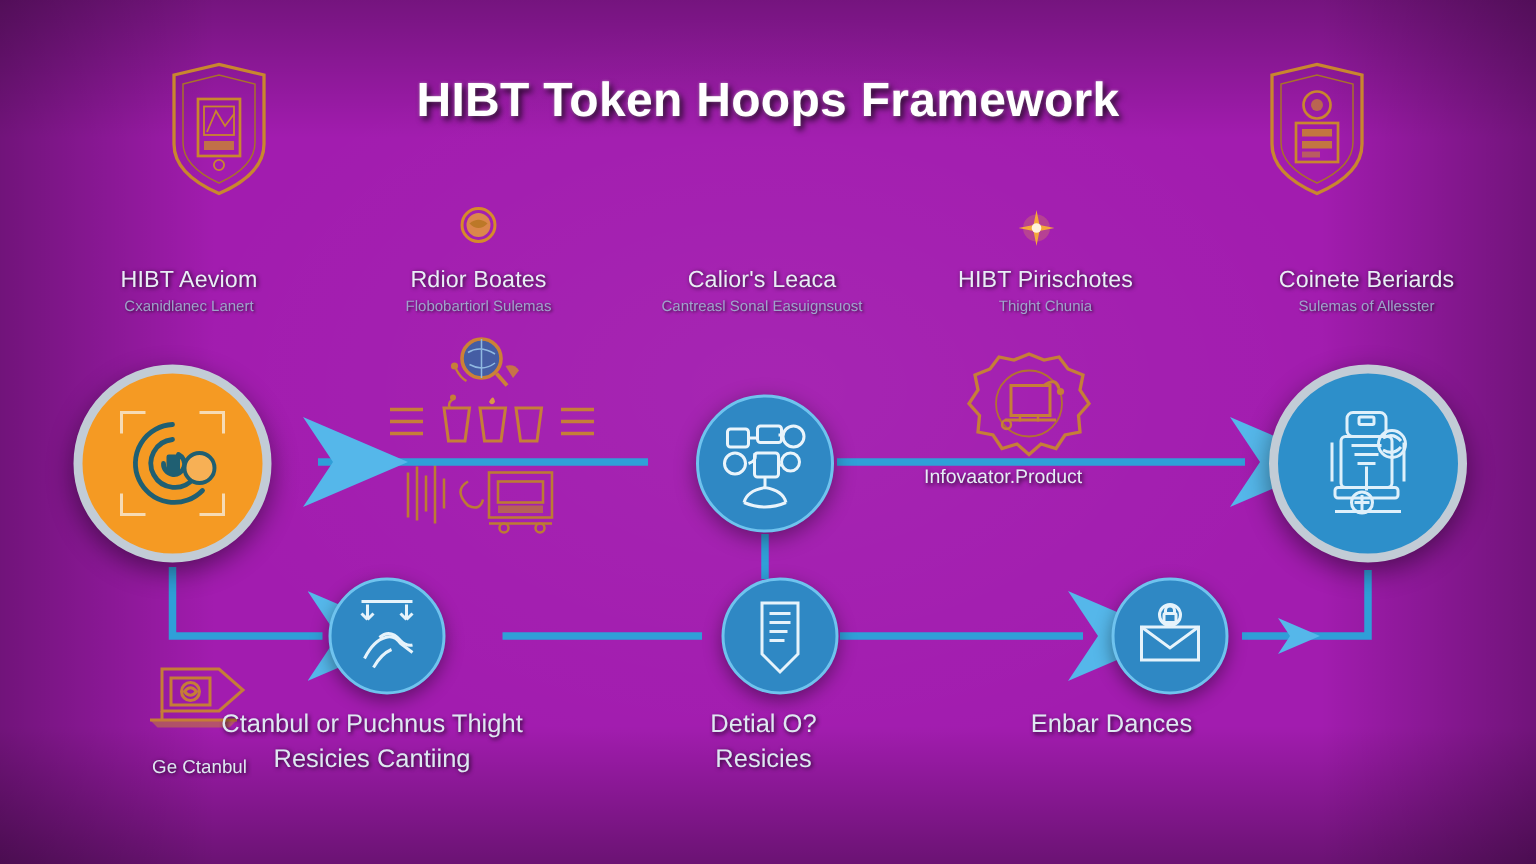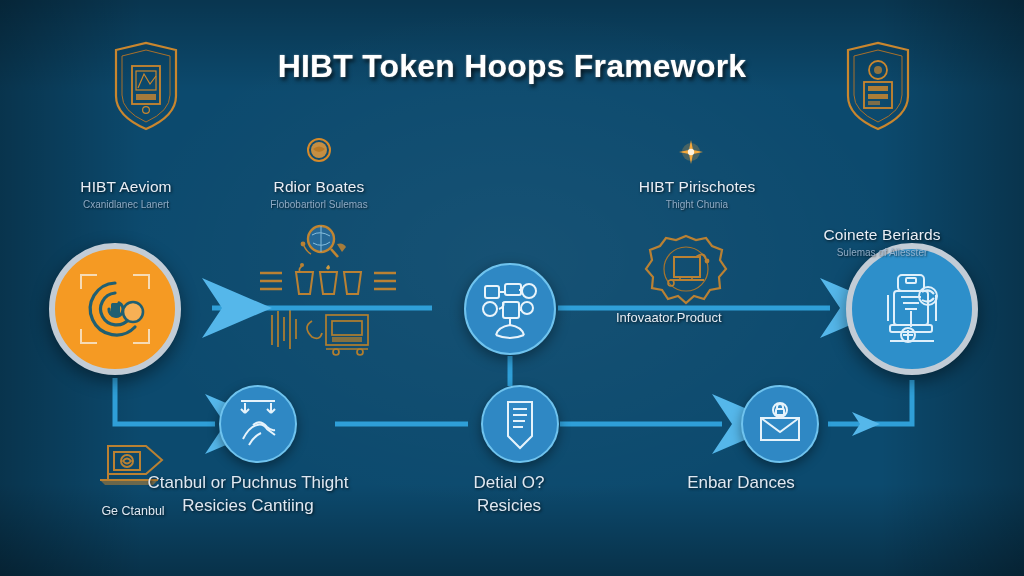--- a/index.html
+++ b/index.html
@@ -8,21 +8,21 @@
     font-family: "Liberation Sans", sans-serif;
     overflow: hidden;
     background: #0b2340;
   }
   #canvas {
     position: relative;
     width: 1024px; height: 576px;
     background:
       radial-gradient(ellipse 680px 420px at 46% 34%, #1b4a78 0%, #16406c 38%, #0f3158 66%, #0c2747 100%),
       linear-gradient(160deg, #164madd 0%, #0c2747 100%);
-    background-color: #0c4a6e;
+    background-color: #a21caf;
     overflow: hidden;
   }
   
   #canvas::after {
     content: "";
     position: absolute; inset: 0;
     pointer-events: none;
     background:
       radial-gradient(ellipse 720px 470px at 50% 45%, rgba(255,255,255,0.045) 0%, rgba(255,255,255,0.0) 55%),
       linear-gradient(to right, rgba(0,0,0,0.30), rgba(0,0,0,0) 14%, rgba(0,0,0,0) 86%, rgba(0,0,0,0.30)),
@@ -192,27 +192,31 @@
   <div class="col-head" style="left:26px; top:178px;">
     <div class="ch-title">HIBT Aeviom</div>
     <div class="ch-sub">Cxanidlanec Lanert</div>
   </div>
 
   <div class="col-head" style="left:219px; top:178px;">
     <div class="ch-title">Rdior Boates</div>
     <div class="ch-sub">Flobobartiorl Sulemas</div>
   </div>
 
+  <div class="col-head" style="left:408px; top:178px;">
+    <div class="ch-title">Calior's Leaca</div>
+    <div class="ch-sub">Cantreasl Sonal Easuignsuost</div>
+  </div>
 
   <div class="col-head" style="left:597px; top:178px;">
     <div class="ch-title">HIBT Pirischotes</div>
     <div class="ch-sub">Thight Chunia</div>
   </div>
 
-  <div class="col-head" style="left:782px; top:178px;margin-top:48px;">
+  <div class="col-head" style="left:811px; top:178px;">
     <div class="ch-title">Coinete Beriards</div>
     <div class="ch-sub">Sulemas of Allesster</div>
   </div>
 
   <div class="deco" style="left:288px; top:222px;">
     <svg width="66" height="50" viewBox="0 0 66 50">
       <circle cx="33" cy="17" r="13" fill="#2b6fa0" opacity="0.85"></circle>
       <circle cx="33" cy="17" r="13" fill="none" stroke="#d08a2c" stroke-width="2.4"></circle>
       <path d="M24 13 q8 -5 18 1 M25 21 q9 5 17 -1 M33 4 v26" fill="none" stroke="#8fc6e6" stroke-width="1"></path>
       <path d="M43 27 l7 8" stroke="#d08a2c" stroke-width="2.6" fill="none"></path>

